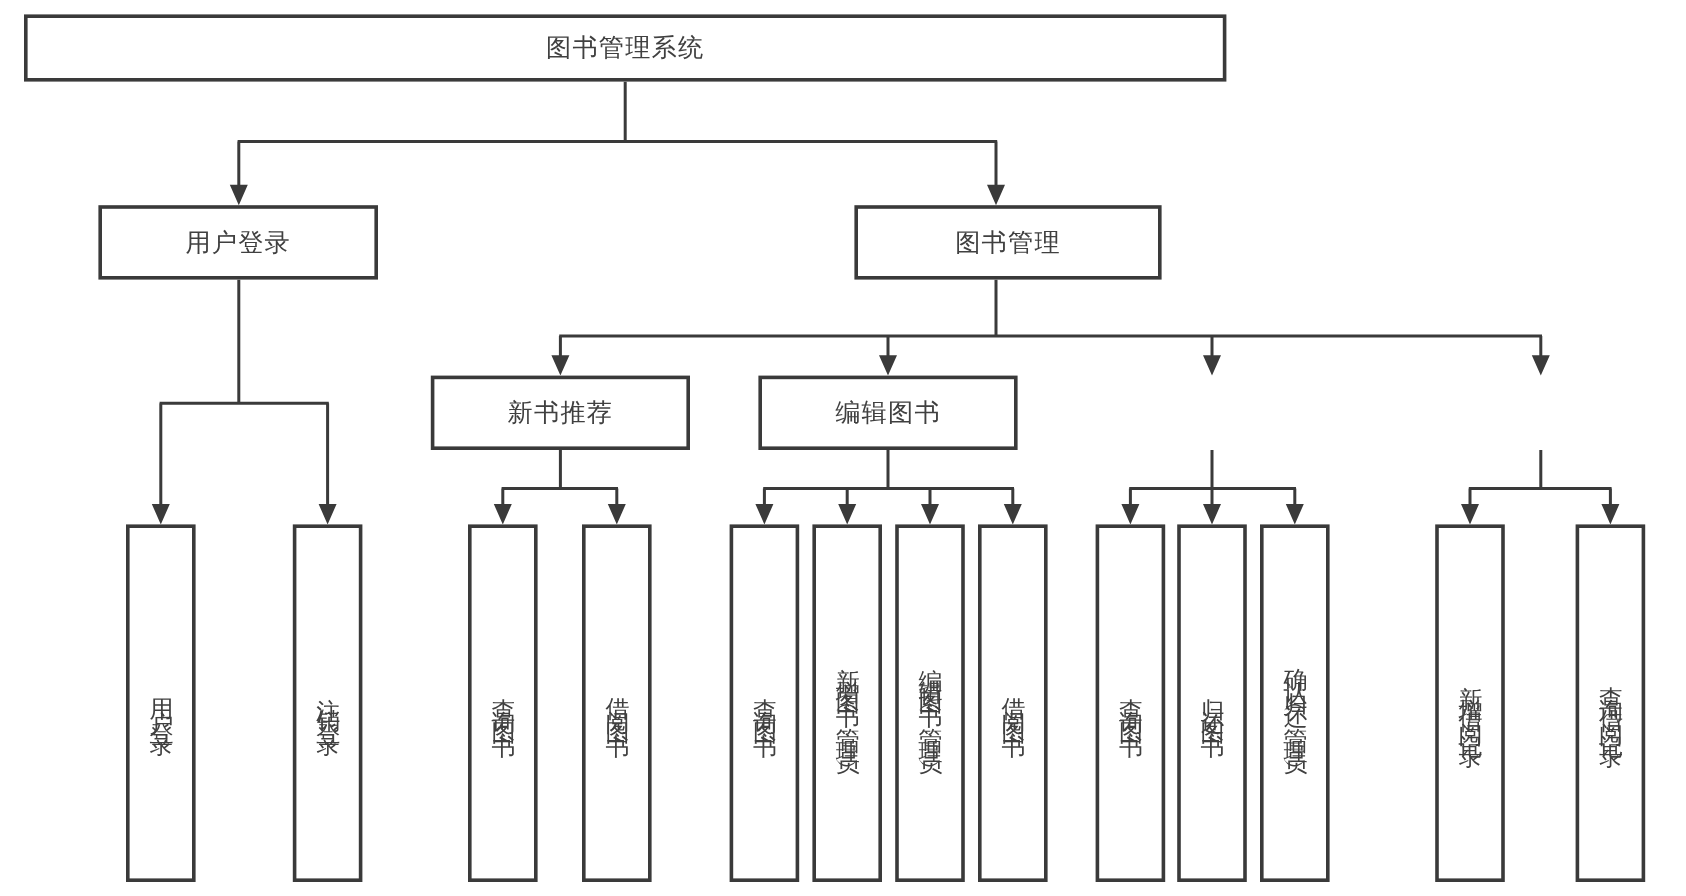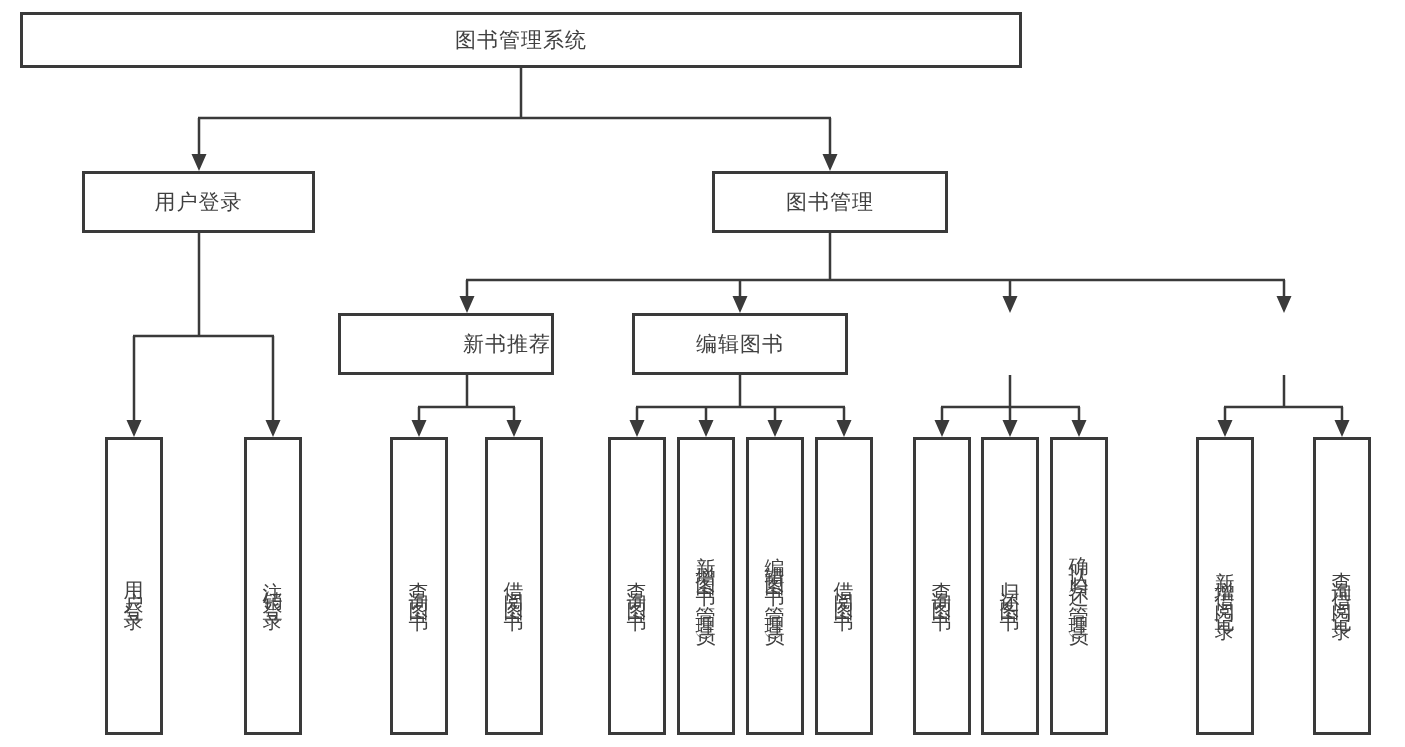--- a/index.html
+++ b/index.html
@@ -24,23 +24,23 @@
     background:var(--box-bg);
     border:3px solid var(--line);
     display:flex;align-items:center;justify-content:center;
     z-index:2;
     font-size:21px;
     letter-spacing:1px;
     white-space:nowrap;
   }
   .node.root  {left:20px;  top:12px;  width:1002px; height:56px;}
   .node.l2a   {left:82px;  top:171px; width:233px;  height:62px;}
-  .node.l2b   {left:712px; top:171px; width:236px;  height:62px;}
+  .node.l2b   {left:712px; top:171px; width:256px;  height:62px;}
   .node.l3    {top:313px;  width:216px; height:62px;}
-  .node.l3a   {left:338px;justify-content:flex-end;}
+  .node.l3a   {left:359px;}
   .node.l3b   {left:632px;}
   .node.l3c   {left:902px;}
   .node.l3d   {left:1176px;}
   .node.leaf{
     top:437px; width:58px; height:298px;
     font-size:20px;
   }
   .leaf .vtext{
     writing-mode:vertical-rl;
     text-orientation:mixed;

